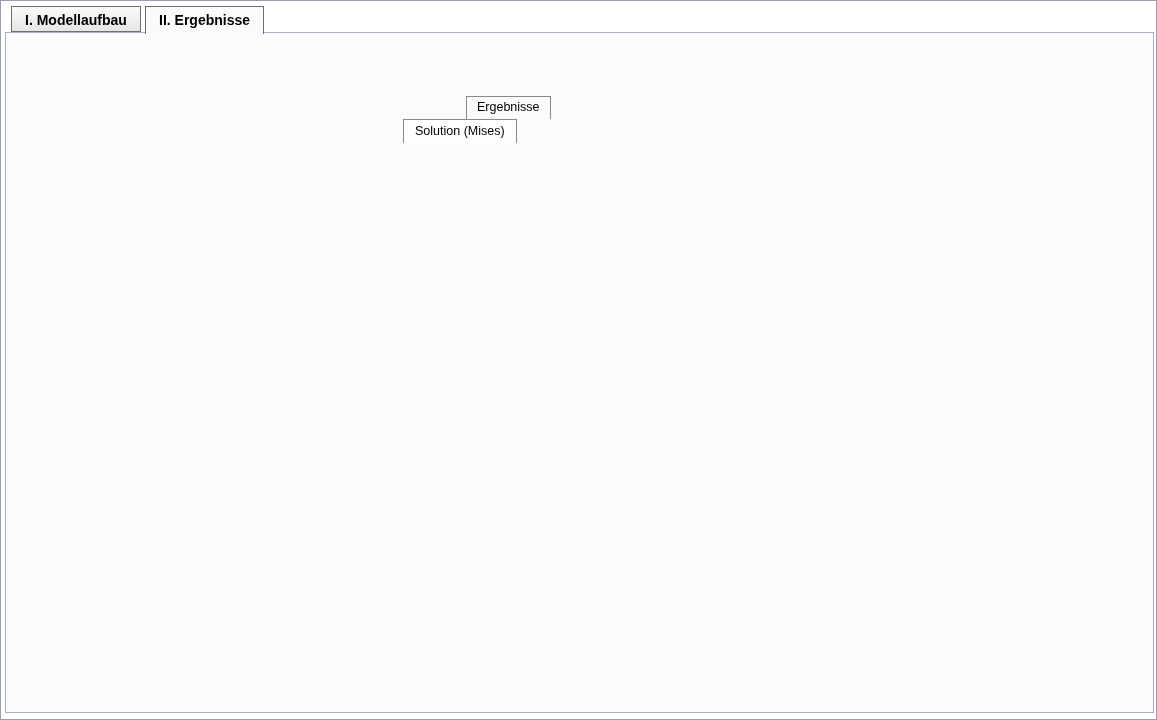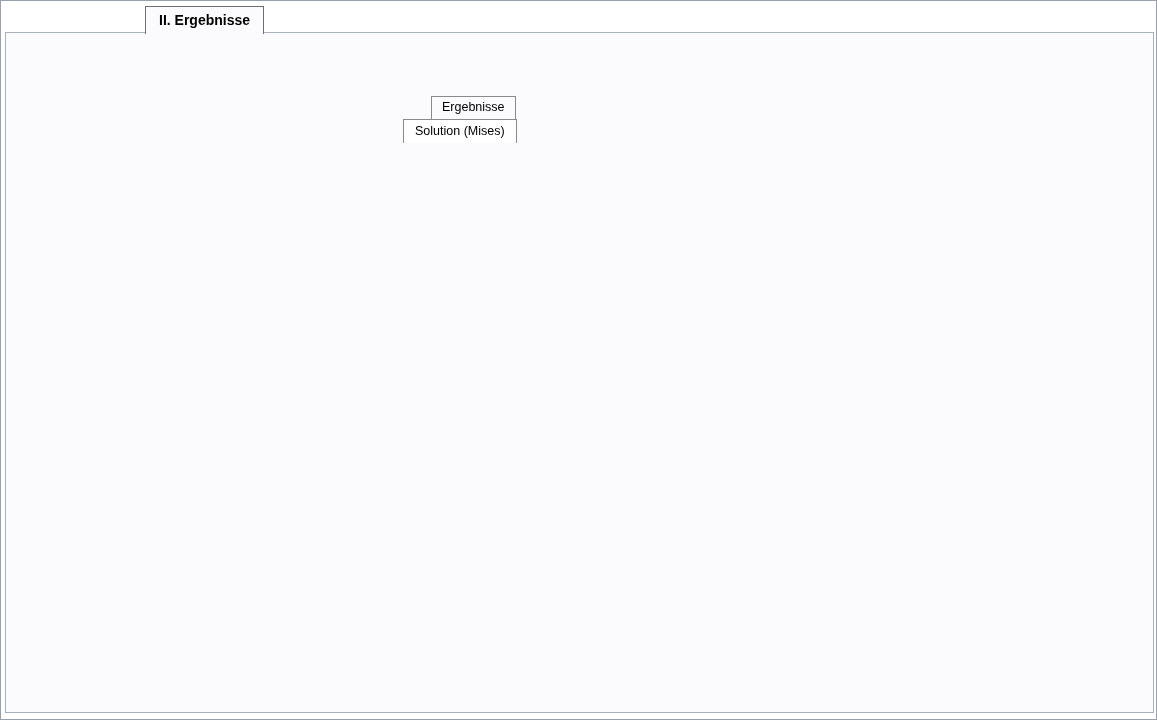--- a/index.html
+++ b/index.html
@@ -61,20 +61,21 @@
   .cbar-over{position:absolute;left:1018px;top:234px;font-size:12.5px;color:#111;}
   .cbar-under{position:absolute;left:1018px;top:646px;font-size:12.5px;color:#111;}
   .tri{font-size:11px;margin-right:6px;}
   .miniicon{position:absolute;left:1096px;top:179px;width:20px;height:18px;cursor:pointer;}
 </style>
 </head>
 <body>
 
 <div class="window">
 
+  <div class="maintab" style="left:10px;">I. Modellaufbau</div>
   <div class="maintab active" style="left:144px;">II. Ergebnisse</div>
 
   <div class="card"></div>
 
   <div class="infoicon">i</div>
   <div class="lbl" style="left:68px;top:70px;">Letzte Berechnungszeit:</div>
   <div class="lbl" style="left:265px;top:70px;">41 s</div>
   <div class="lbl" style="left:68px;top:96px;">Anzahl Berechnungen:</div>
   <div class="lbl" style="left:265px;top:96px;">1</div>
 
@@ -123,21 +124,21 @@
           </radialGradient>
         </defs>
       <circle r="15" fill="url(#vwg)"></circle>
       <circle r="12.6" fill="none" stroke="#fff" stroke-width="1.5"></circle>
       <path d="M-5.6,-9.5 L0,2.2 L5.6,-9.5" fill="none" stroke="#fff" stroke-width="1.7"></path>
       <path d="M-8,-3.8 L-3.7,9.2 L0,0.8 L3.7,9.2 L8,-3.8" fill="none" stroke="#fff" stroke-width="1.7"></path>
     </svg>
   </div>
 
   <div class="vtab" style="left:389px;">Geometrie</div>
-  <div class="vtab active" style="left:430px;">Ergebnisse</div>
+  <div class="vtab active" style="left:465px;">Ergebnisse</div>
   <div class="panel"></div>
   <div class="subtab">Solution (Mises)</div>
   <div class="widget"></div>
 
   <div class="toolbar">
     <span class="tbtn">
         <svg width="20" height="20" viewBox="0 0 20 20">
           <circle cx="8" cy="8" r="5.3" fill="none" stroke="#2c66a8" stroke-width="2"></circle>
           <line x1="12.3" y1="12.3" x2="17" y2="17" stroke="#2c66a8" stroke-width="2.6" stroke-linecap="round"></line>
           <line x1="5.6" y1="8" x2="10.4" y2="8" stroke="#2c66a8" stroke-width="1.6"></line>

